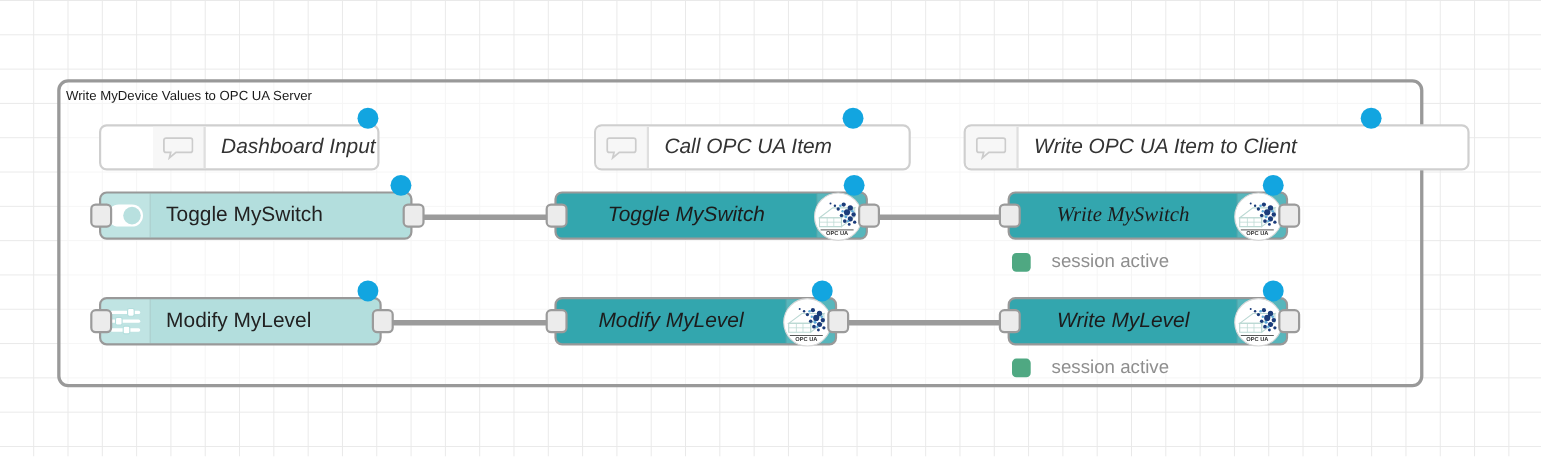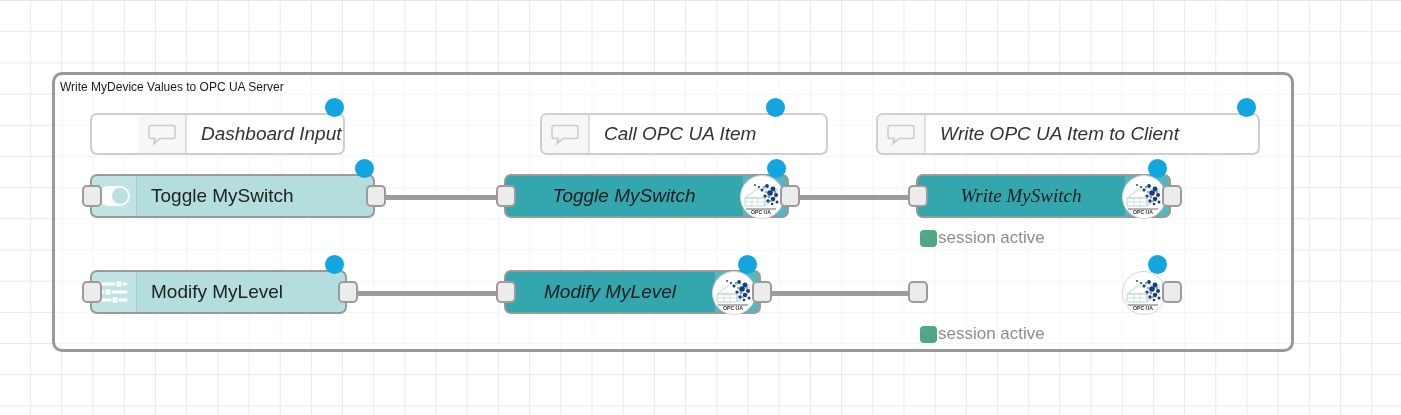--- a/index.html
+++ b/index.html
@@ -142,21 +142,21 @@
     height: 19px;
     border-radius: 50%;
     background: #12a5e0;
   }
 
   
   .status-row {
     position: absolute;
     display: flex;
     align-items: center;
-    gap: 1px;
+    gap: 19px;
     white-space: nowrap;
   }
   .status-dot {
     width: 17px;
     height: 17px;
     border-radius: 4px;
     background: #4fa882;
     flex: 0 0 17px;
   }
   .status-text {
@@ -202,21 +202,21 @@
   <div class="comment-node" style="left:500px; top:113px; width:288px;margin-left:40px;">
     <div class="comment-icon-cell">
       <svg width="28" height="24" viewBox="0 0 28 24">
         <path d="M3 3.5h22a2 2 0 0 1 2 2v9a2 2 0 0 1-2 2H12l-6 5 1.2-5H3a2 2 0 0 1-2-2v-9a2 2 0 0 1 2-2z" fill="none" stroke="#cccccc" stroke-width="1.6"></path>
       </svg>
     </div>
     <div class="comment-label">Call OPC UA Item</div>
   </div>
   <div class="blue-dot" style="left:766px; top:98px;"></div>
 
-  <div class="comment-node" style="left:876px; top:113px; width:384px;">
+  <div class="comment-node" style="left:876px; top:113px; width:460px;">
     <div class="comment-icon-cell">
       <svg width="28" height="24" viewBox="0 0 28 24">
         <path d="M3 3.5h22a2 2 0 0 1 2 2v9a2 2 0 0 1-2 2H12l-6 5 1.2-5H3a2 2 0 0 1-2-2v-9a2 2 0 0 1 2-2z" fill="none" stroke="#cccccc" stroke-width="1.6"></path>
       </svg>
     </div>
     <div class="comment-label">Write OPC UA Item to Client</div>
   </div>
   <div class="blue-dot" style="left:1237px; top:98px;"></div>
 
   <div class="flow-node lightteal" style="left:90px; top:174px; width:285px;">
@@ -380,20 +380,24 @@
         </g>
         <line x1="3" y1="29" x2="33" y2="29" stroke="#555555" stroke-width="0.9"></line>
         <text x="18" y="34" font-family="'Liberation Sans', sans-serif" font-size="5.2" fill="#333333" text-anchor="middle" font-weight="bold">OPC UA</text>
       </g>
     </svg>
   </div>
   <div class="port" style="left:496px; top:281px;"></div>
   <div class="port" style="left:752px; top:281px;"></div>
   <div class="blue-dot" style="left:738px; top:255px;"></div>
 
+  <div class="flow-node teal" style="left:916px; top:270px; width:255px;">
+    <div class="node-label center-italic">Write MyLevel</div>
+    <div class="node-icon-cell right"></div>
+  </div>
   <div class="opcua-badge" style="left:1122px; top:271px;">
     <svg width="42" height="42" viewBox="0 0 42 42">
       <g transform="translate(2,4)">
         <path d="M2 18 L14 9 L34 9 L22 18 Z" fill="none" stroke="#bcd9d4" stroke-width="1"></path>
         <path d="M2 18 L2 26 L22 26 L22 18 Z" fill="none" stroke="#bcd9d4" stroke-width="1"></path>
         <path d="M22 18 L34 9 L34 17 L22 26 Z" fill="none" stroke="#bcd9d4" stroke-width="1"></path>
         <line x1="2" y1="22" x2="22" y2="22" stroke="#bcd9d4" stroke-width="0.7"></line>
         <line x1="9" y1="18" x2="9" y2="26" stroke="#bcd9d4" stroke-width="0.7"></line>
         <line x1="15" y1="18" x2="15" y2="26" stroke="#bcd9d4" stroke-width="0.7"></line>
         <g fill="#1b3c7a">

